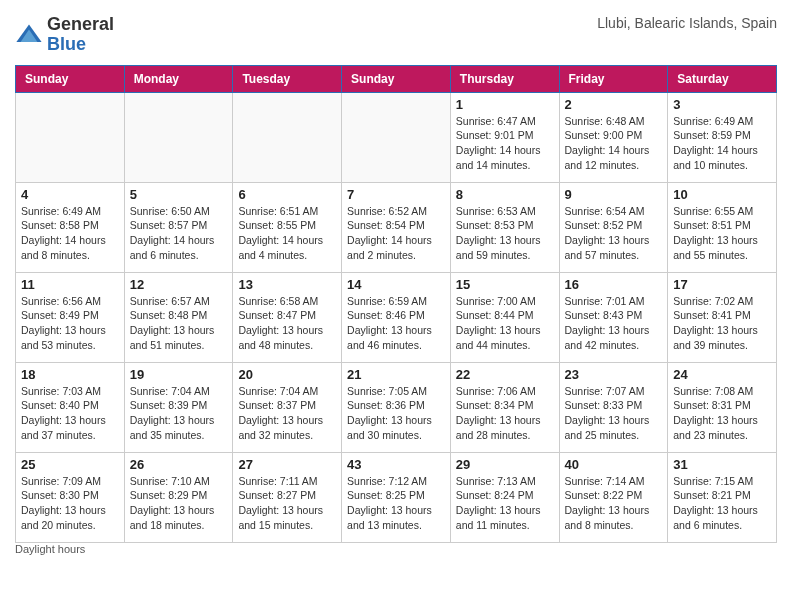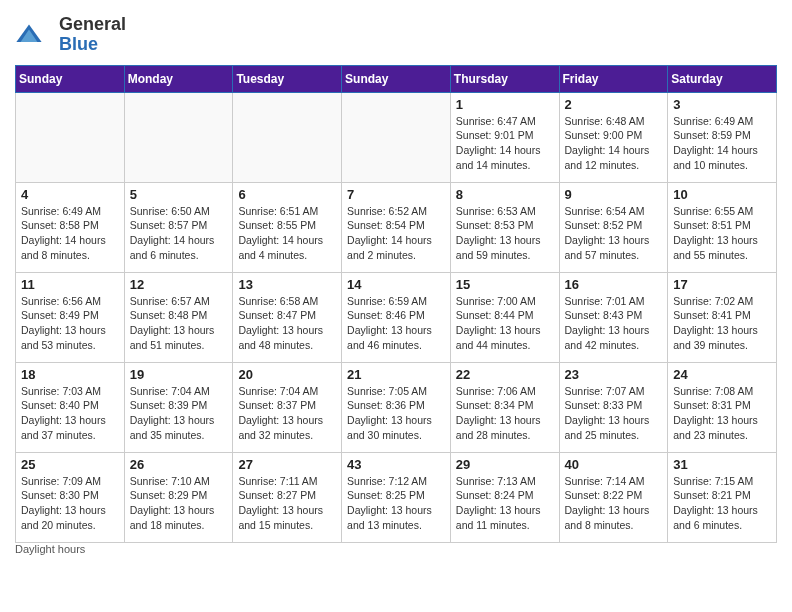--- a/index.html
+++ b/index.html
@@ -12,21 +12,21 @@
     }
     .header-section {
       display: flex;
       justify-content: space-between;
       align-items: flex-start;
       margin-bottom: 10px;
     }
     .logo {
       display: flex;
       align-items: center;
-      gap: 16px;
+      gap: 4px;
     }
     .logo-text {
       font-size: 18px;
       font-weight: bold;
       line-height: 1.1;
     }
     .logo-general { color: #333; }
     .logo-blue { color: #2a6db5; }
     .logo-icon {
       width: 28px;
@@ -44,24 +44,24 @@
     .subtitle {
       font-size: 14px;
       color: #555;
     }
     .calendar-table {
       width: 100%;
       border-collapse: collapse;
       font-size: 11px;
     }
     .calendar-table th {
-      background-color: #4c1d95;
+      background-color: #be185d;
       color: #fff;
       text-align: left;
-      padding: 6px 3px;
+      padding: 6px 9px;
       font-size: 12px;
       border: 1px solid #2a6db5;
     }
     .calendar-table td {
       border: 1px solid #ccc;
       vertical-align: top;
       padding: 4px 5px;
       height: 90px;
       background: #fff;
       font-size: 10.5px;
@@ -94,20 +94,21 @@
     <svg class="logo-icon" viewBox="0 0 40 40">
       <polygon points="20,5 38,30 2,30" fill="#2a6db5"></polygon>
       <polygon points="20,12 32,30 8,30" fill="#5a9fd4"></polygon>
     </svg>
     <div class="logo-text">
       <span class="logo-general">General</span><br>
       <span class="logo-blue">Blue</span>
     </div>
   </div>
   <div class="title-section">
+    <div class="subtitle">Llubi, Balearic Islands, Spain</div>
   </div>
 </div>
 
 <table class="calendar-table">
   <thead>
     <tr>
     <th>Sunday</th>
         <th>Monday</th>
         <th>Tuesday</th>
         <th>Sunday</th>

